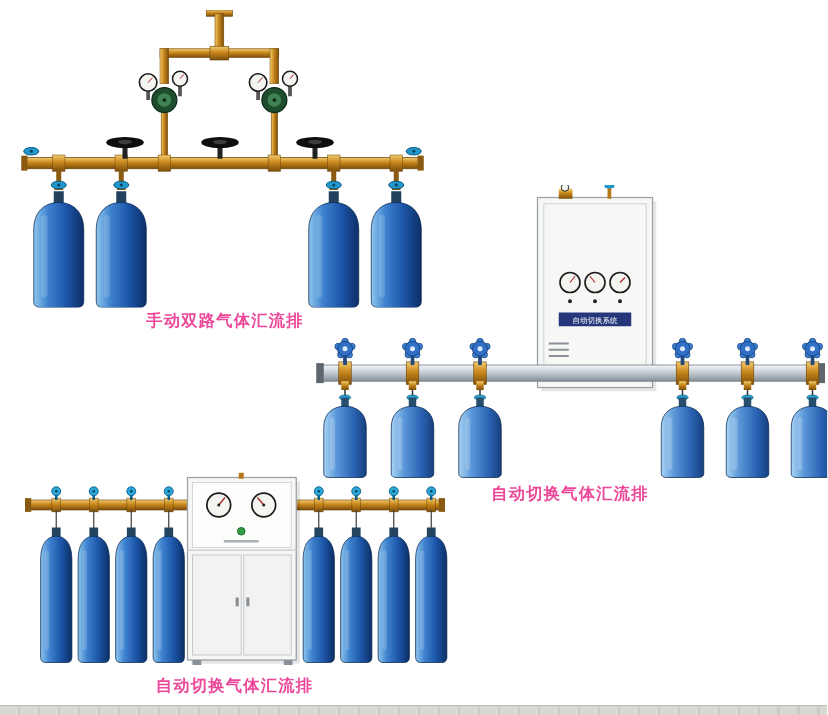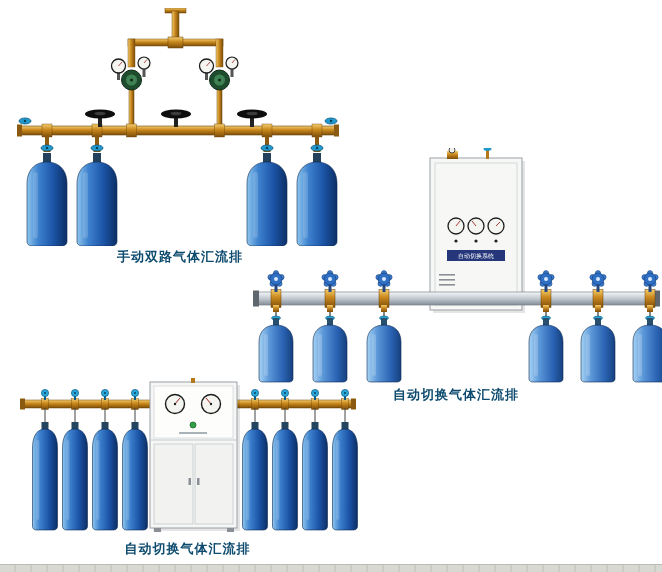--- a/index.html
+++ b/index.html
@@ -3,21 +3,21 @@
 <meta charset="utf-8">
 <style>
   html,body{margin:0;padding:0;background:#ffffff;}
   .canvas{
     position:relative;width:662px;height:572px;background:#ffffff;
     overflow:hidden;font-family:"DejaVu Sans","Liberation Sans",sans-serif;
   }
   .fig{position:absolute;}
   .fig figcaption{
     display:block;width:100%;text-align:center;
-    font-weight:bold;font-size:13px;letter-spacing:1px;color:#0c4a6e;
+    font-weight:bold;font-size:13px;letter-spacing:1px;color:#ec4899;
     margin-top:2px;
   }
   .fig1{left:15px;top:8px;width:330px;}
   .fig2{left:250px;top:148px;width:412px;}
   .fig3{left:15px;top:378px;width:345px;}
   .bottom-strip{
     position:absolute;left:0;top:564px;width:662px;height:8px;
     background:repeating-linear-gradient(90deg,#d9d9d3 0 14px,#ccccc4 14px 16px);
     border-top:1px solid #bcbcb4;
   }

